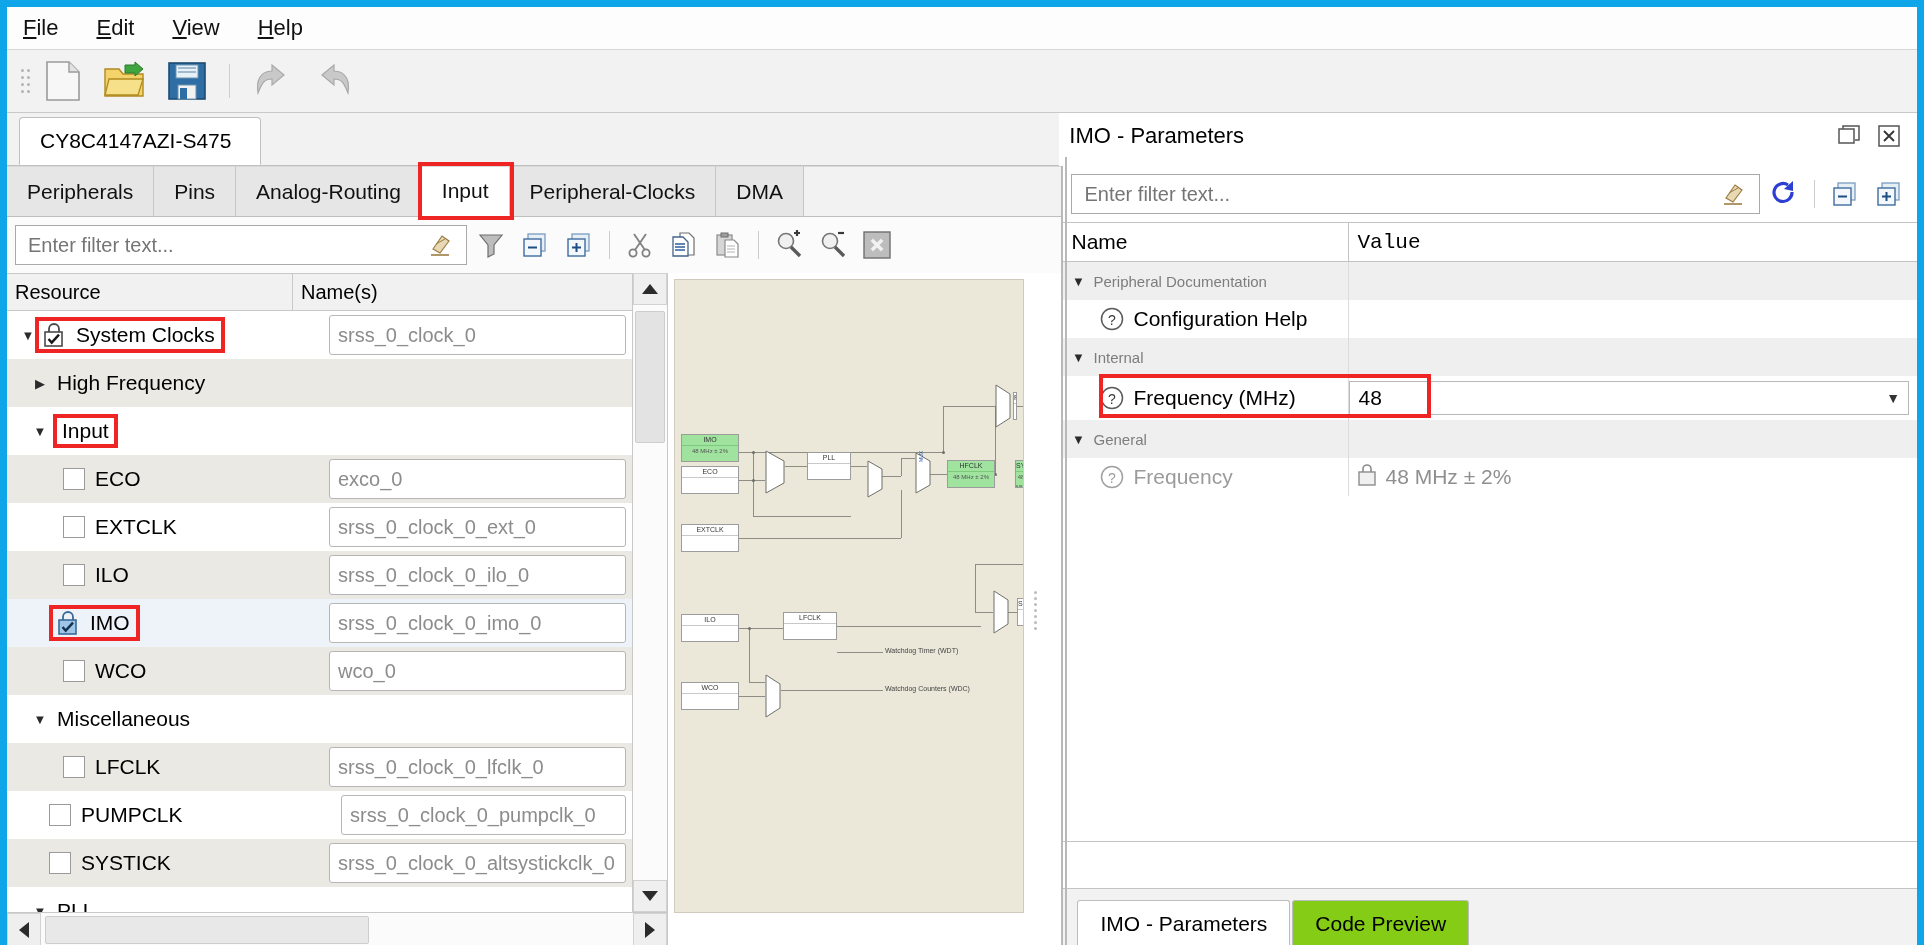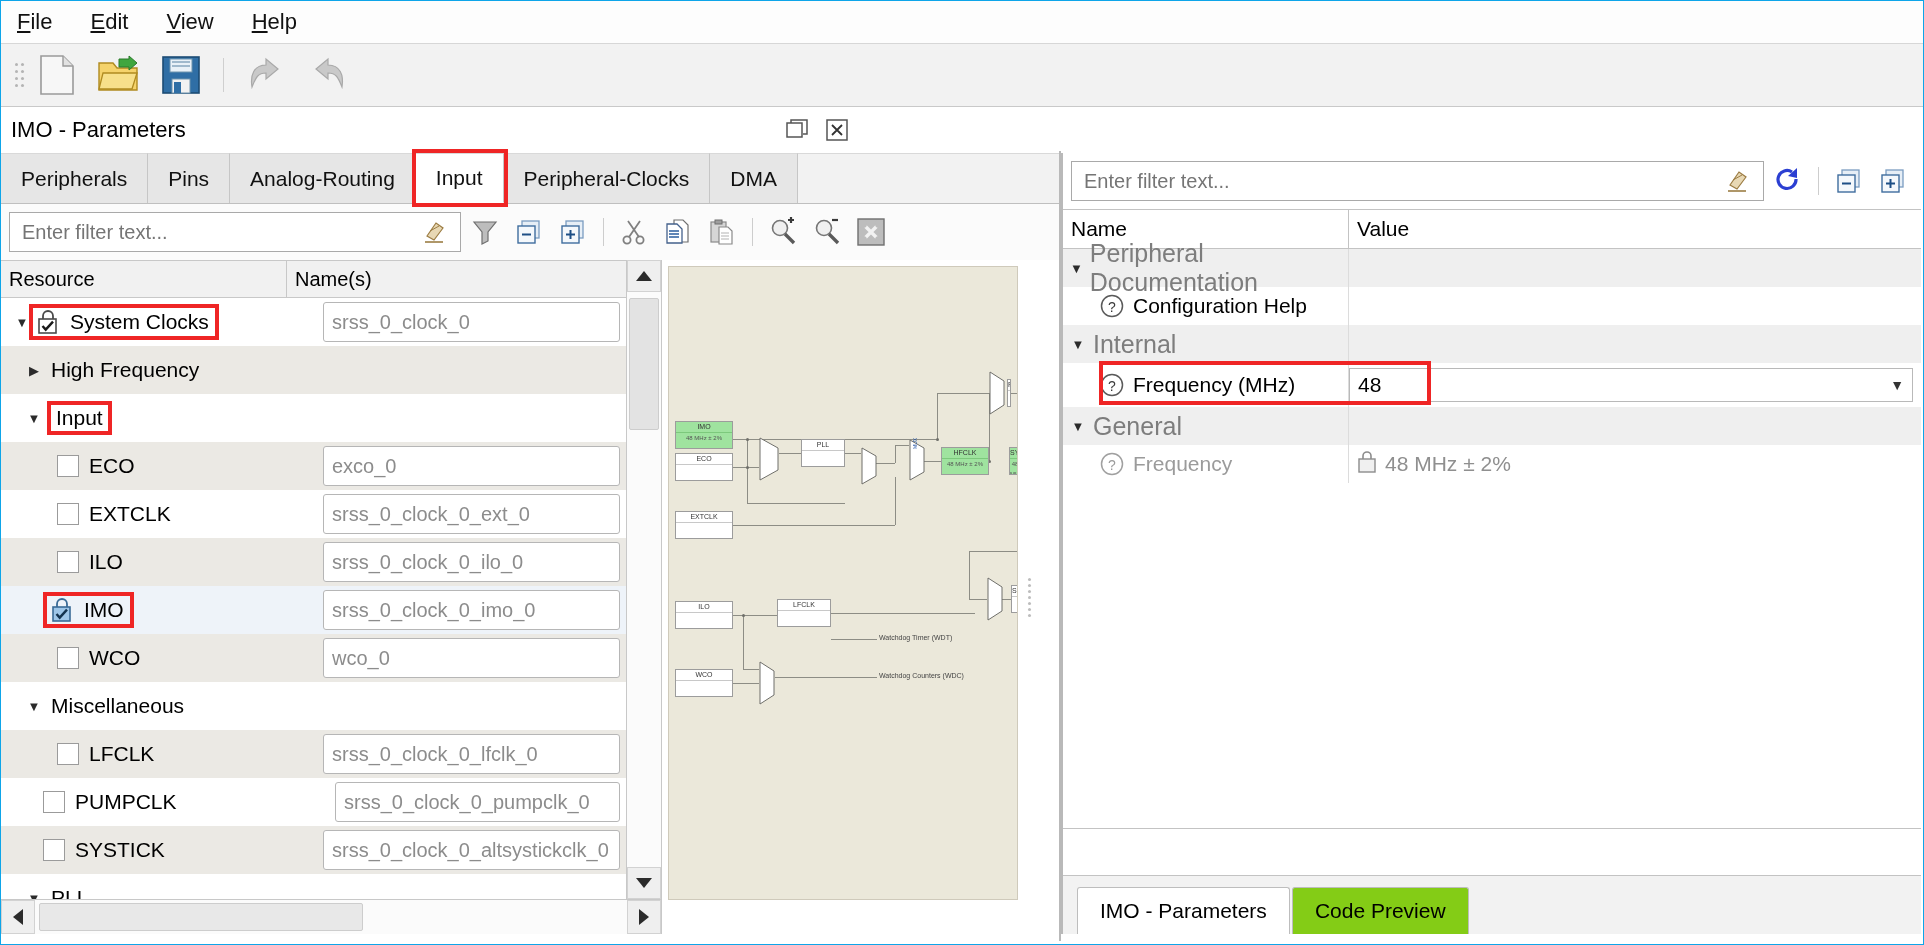--- a/index.html
+++ b/index.html
@@ -4,21 +4,21 @@
 <style>
   html,body{margin:0;padding:0;}
   body{
     width:1924px;height:945px;overflow:hidden;
     font-family:"Liberation Sans", sans-serif;
     background:#ffffff;color:#000;
     -webkit-font-smoothing:antialiased;
   }
   .app{
     position:relative;width:1924px;height:945px;
-    border:1px solid #0ea5e9;box-sizing:border-box;background:#fff;
+    border:7px solid #0ea5e9;box-sizing:border-box;background:#fff;
   }
 
   
   .menubar{height:42px;background:#fdfdfd;display:flex;align-items:center;padding-left:14px;gap:34px;}
   .menuitem{font-size:22px;color:#111;cursor:default;padding:2px 2px;}
   .menuitem u{text-decoration:underline;}
 
   
   .toolbar{height:62px;background:#f2f2f2;border-top:1px solid #d7d7d7;border-bottom:1px solid #c9c9c9;
     display:flex;align-items:center;padding-left:8px;gap:6px;}
@@ -99,29 +99,29 @@
   
   .rhead{height:46px;display:flex;align-items:center;padding:0 8px 0 10px;background:#fff;}
   .rtitle{font-size:22px;flex:1;}
   .rfilter{height:56px;display:flex;align-items:center;padding:0 8px;gap:4px;}
   .rfbox{flex:1;height:40px;border:1px solid #a9a9a9;background:#fff;display:flex;align-items:center;padding:0 6px 0 10px;box-sizing:border-box;}
   .rfbox input{border:0;outline:0;flex:1;font-size:20px;color:#9a9a9a;background:transparent;font-family:"Liberation Sans",sans-serif;}
   .ptable{flex:1;display:flex;flex-direction:column;border-top:1px solid #c3c3c3;min-height:0;}
   .phead{display:flex;height:38px;background:#fff;border-bottom:1px solid #c3c3c3;}
   .pth{font-size:21px;display:flex;align-items:center;padding-left:8px;box-sizing:border-box;}
   .pth.c1{width:286px;border-right:1px solid #c3c3c3;}
-  .pth.c2{flex:1;}
+  .pth.c2{flex:1;font-family:Liberation Mono, monospace;}
   .pbody{flex:1;min-height:0;}
   .prow{display:flex;height:38px;align-items:stretch;box-sizing:border-box;}
   .prow.group{background:#efefef;}
   .pc1{width:286px;display:flex;align-items:center;box-sizing:border-box;border-right:1px solid #dcdcdc;}
   .pc1.group{border-right:1px solid #dcdcdc;}
   .pc2{flex:1;display:flex;align-items:center;padding-left:8px;box-sizing:border-box;font-size:21px;}
   .ptw{width:30px;display:flex;align-items:center;justify-content:center;font-size:13px;color:#2b2b2b;}
-  .gname{font-size:25px;color:#7d7d7d;}
+  .gname{font-size:15px;color:#7d7d7d;}
   .pname{font-size:21px;}
   .pname.dim{color:#9b9b9b;}
   .qmark{width:26px;height:26px;margin:0 8px 0 36px;flex:0 0 auto;}
   .link{color:#0b49c8;text-decoration:underline;font-size:21px;}
   .combo{flex:1;height:34px;border:1px solid #b9b9b9;background:#fff;display:flex;align-items:center;
          justify-content:space-between;padding:0 8px;margin-right:8px;box-sizing:border-box;font-size:21px;}
   .locked{display:flex;align-items:center;gap:8px;color:#8f8f8f;font-size:21px;}
   .pfoot{height:46px;border-top:1px solid #c3c3c3;background:#fff;}
   .btabs{height:58px;background:#f2f2f2;display:flex;align-items:flex-end;padding-left:14px;border-top:1px solid #c3c3c3;}
   .btab{height:46px;display:flex;align-items:center;padding:0 22px;font-size:21px;border:1px solid #bdbdbd;
@@ -188,20 +188,27 @@
       </svg>
     </div>
     <div class="tbtn">
       <svg width="44" height="40" viewBox="0 0 44 40">
         <path d="M22 10 C34 10 38 20 36 32 C32 22 30 18 22 18 L22 24 L10 14 L22 4 Z" fill="#c9c9c9" stroke="#a9a9a9" stroke-width="1.2"></path>
       </svg>
     </div>
   </div>
 
   <div style="display:flex;">
+    <div style="width:1060px;">
+      <div class="doctabs">
+        <div class="doctab">
+          <span>CY8C4147AZI-S475</span>
+        </div>
+      </div>
+    </div>
     <div style="width:864px;background:#fff;">
       <div class="rhead">
         <div class="rtitle">IMO - Parameters</div>
         <div class="ibtn">
           <svg width="22" height="22" viewBox="0 0 22 22">
             <rect x="1" y="4" width="15" height="14" fill="none" stroke="#555" stroke-width="1.5"></rect>
             <path d="M5 4 V1 H21 V15 H17" fill="none" stroke="#555" stroke-width="1.5"></path>
           </svg>
         </div>
         <div class="ibtn">

